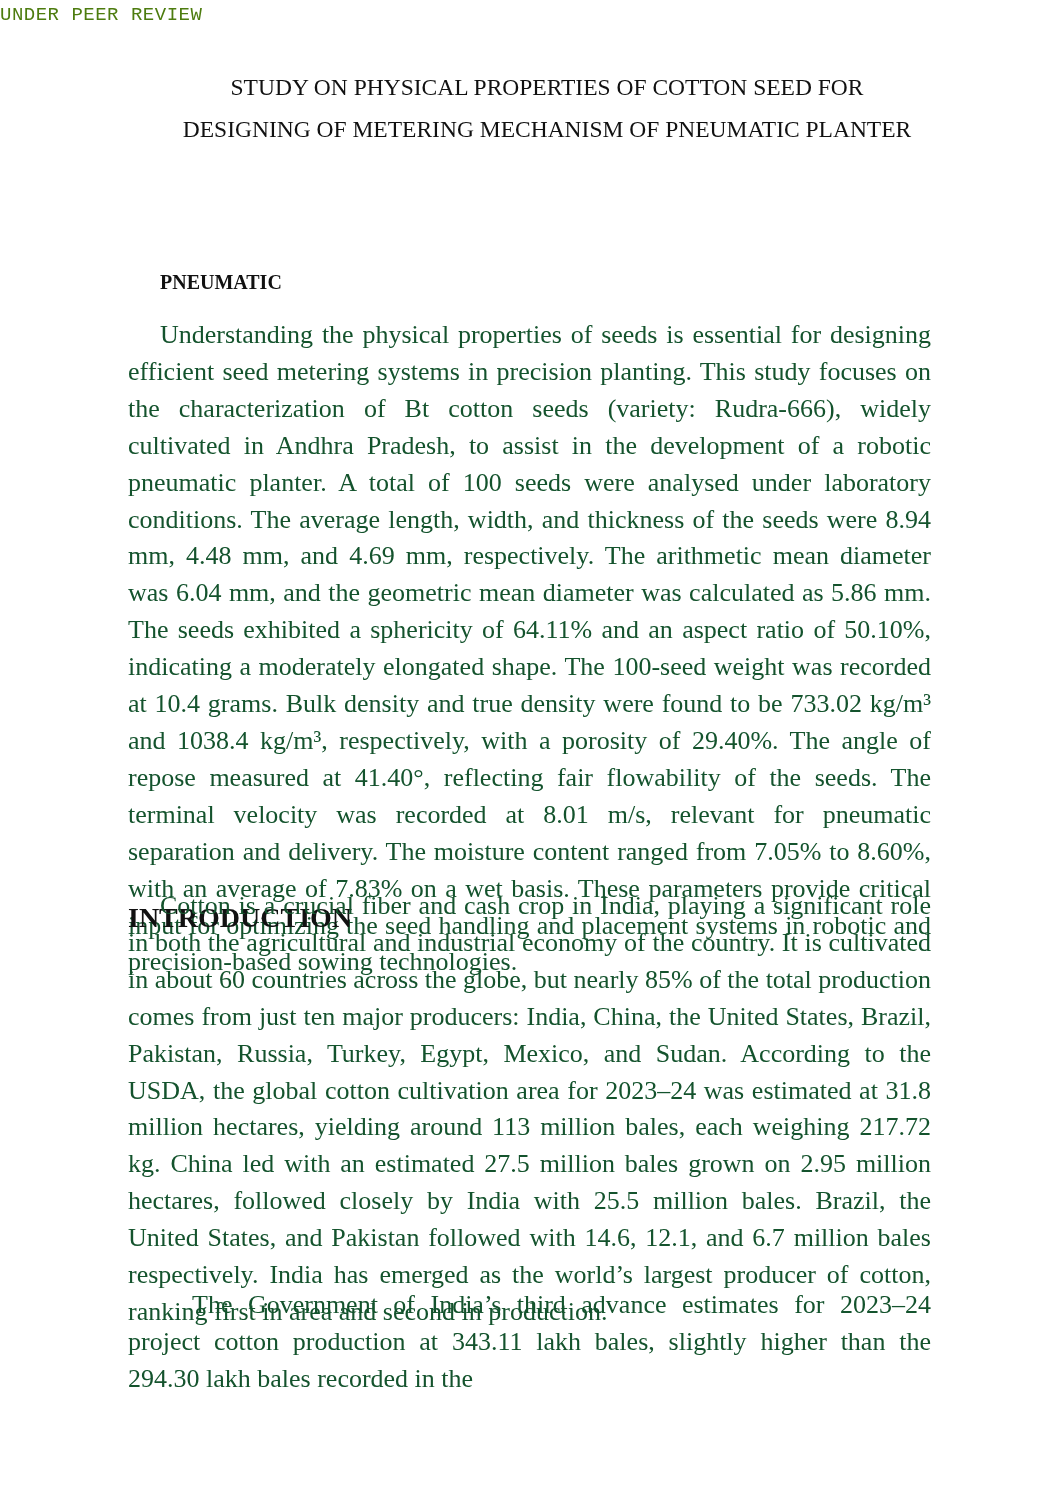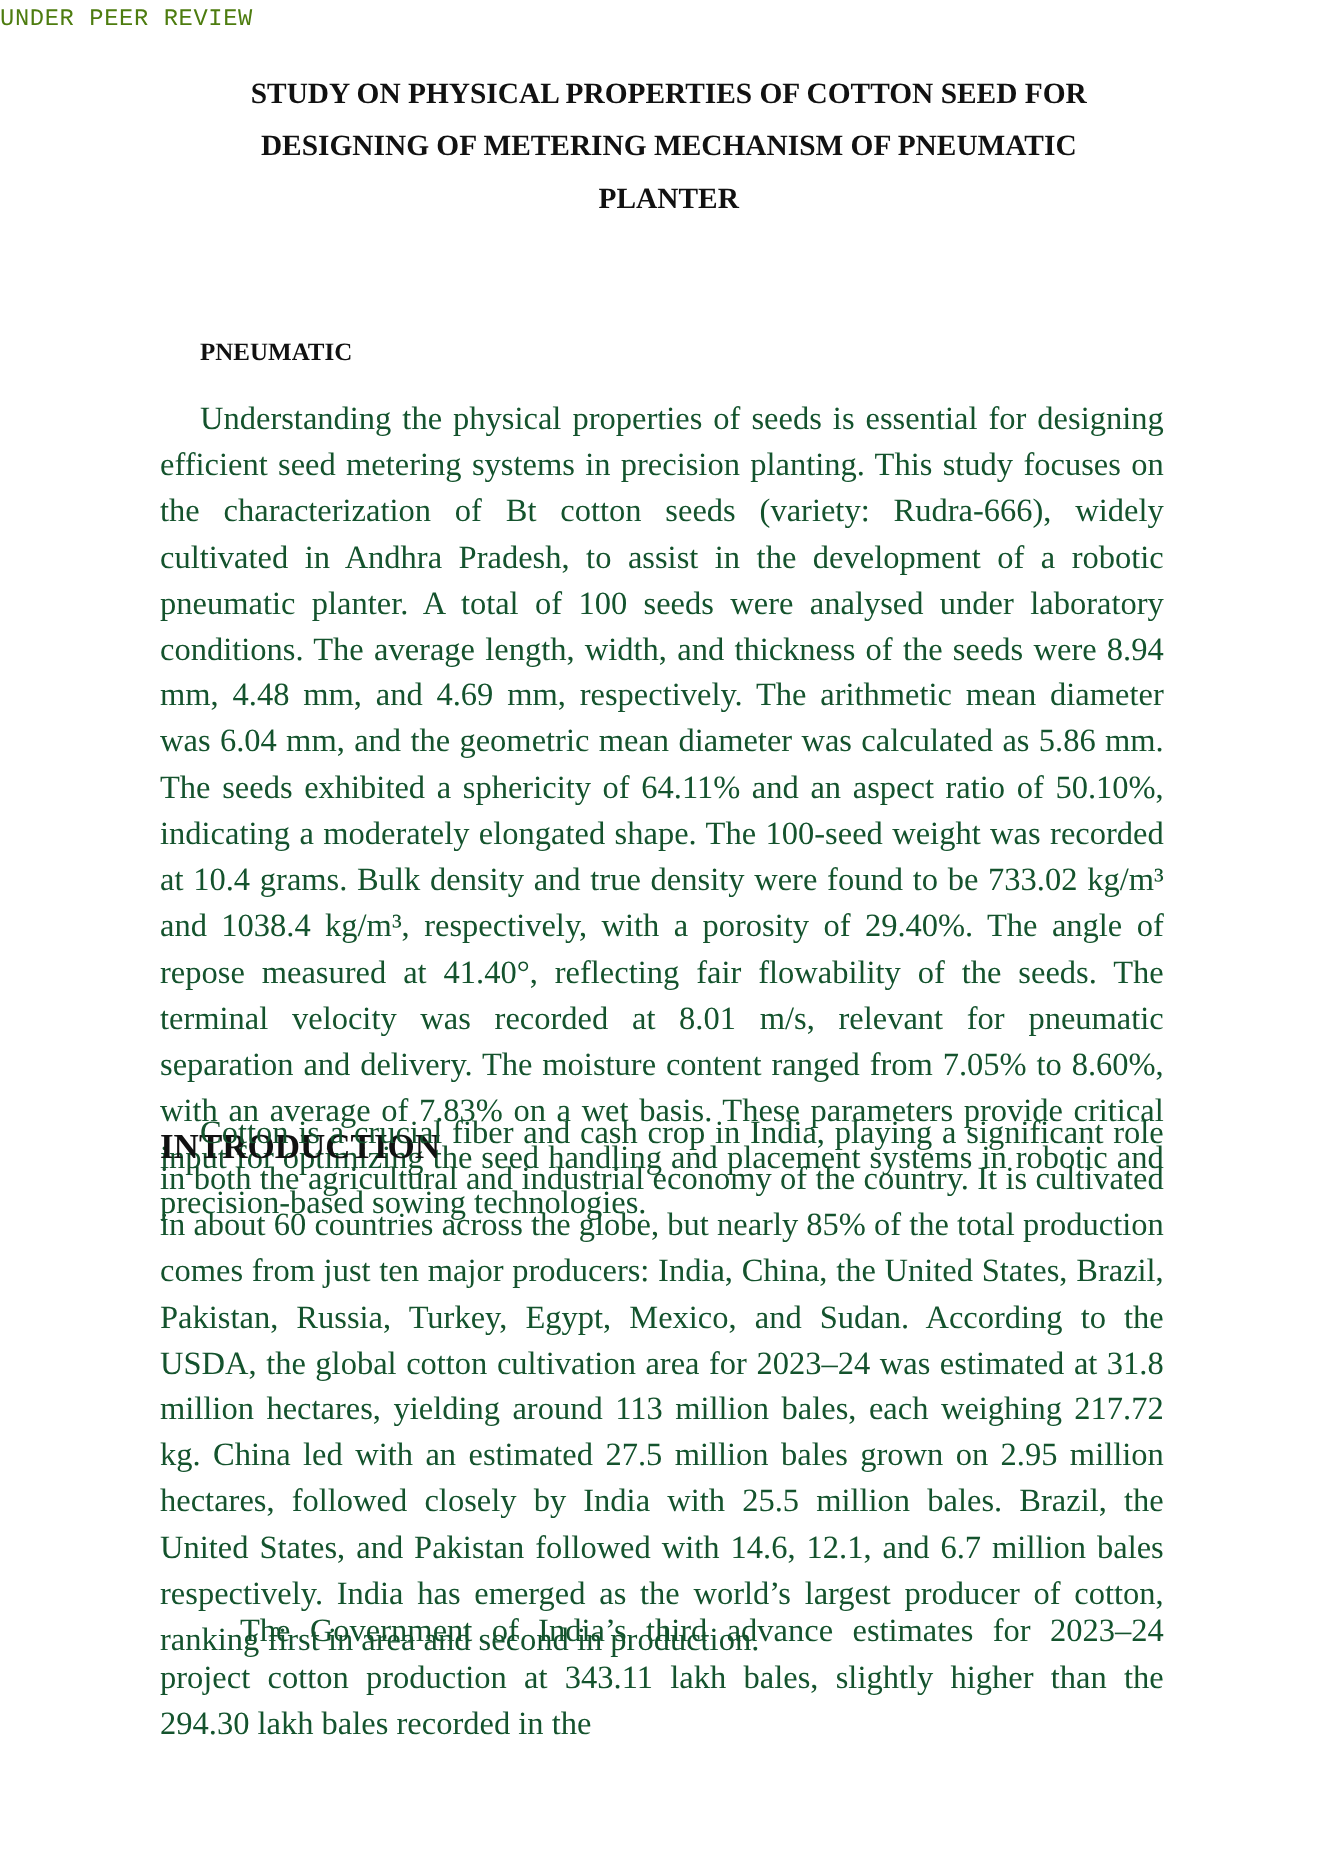--- a/index.html
+++ b/index.html
@@ -13,21 +13,21 @@
   .intro-h { position:absolute; left:128px; top:902px; font-family:"Liberation Serif", serif; font-weight:bold; font-size:28px;text-align:right; }
   #abs { top:317px; }
   #intro1 { top:888px; }
   #intro2 { top:1287px; }
 </style>
 </head>
 <body>
 
 <div class="watermark">UNDER PEER REVIEW</div>
 
-<h1 class="title" style="margin:0;font-weight:bold;">STUDY ON PHYSICAL PROPERTIES OF COTTON SEED FOR DESIGNING OF METERING MECHANISM OF PNEUMATIC PLANTER</h1>
+<h1 class="title" style="margin:12px;font-weight:normal;">STUDY ON PHYSICAL PROPERTIES OF COTTON SEED FOR DESIGNING OF METERING MECHANISM OF PNEUMATIC PLANTER</h1>
 
 <div class="abstract-h">PNEUMATIC</div>
 
 <p class="para indent1" id="abs" style="margin:0;">Understanding the physical properties of seeds is essential for designing efficient seed metering systems in precision planting. This study focuses on the characterization of Bt cotton seeds (variety: Rudra-666), widely cultivated in Andhra Pradesh, to assist in the development of a robotic pneumatic planter. A total of 100 seeds were analysed under laboratory conditions. The average length, width, and thickness of the seeds were 8.94 mm, 4.48 mm, and 4.69 mm, respectively. The arithmetic mean diameter was 6.04 mm, and the geometric mean diameter was calculated as 5.86 mm. The seeds exhibited a sphericity of 64.11% and an aspect ratio of 50.10%, indicating a moderately elongated shape. The 100-seed weight was recorded at 10.4 grams. Bulk density and true density were found to be 733.02 kg/m³ and 1038.4 kg/m³, respectively, with a porosity of 29.40%. The angle of repose measured at 41.40°, reflecting fair flowability of the seeds. The terminal velocity was recorded at 8.01 m/s, relevant for pneumatic separation and delivery. The moisture content ranged from 7.05% to 8.60%, with an average of 7.83% on a wet basis. These parameters provide critical input for optimizing the seed handling and placement systems in robotic and precision-based sowing technologies.</p>
 
 <h2 class="intro-h" style="margin:0;">INTRODUCTION</h2>
 
 <p class="para indent1" id="intro1" style="margin:0;">Cotton is a crucial fiber and cash crop in India, playing a significant role in both the agricultural and industrial economy of the country. It is cultivated in about 60 countries across the globe, but nearly 85% of the total production comes from just ten major producers: India, China, the United States, Brazil, Pakistan, Russia, Turkey, Egypt, Mexico, and Sudan. According to the USDA, the global cotton cultivation area for 2023–24 was estimated at 31.8 million hectares, yielding around 113 million bales, each weighing 217.72 kg. China led with an estimated 27.5 million bales grown on 2.95 million hectares, followed closely by India with 25.5 million bales. Brazil, the United States, and Pakistan followed with 14.6, 12.1, and 6.7 million bales respectively. India has emerged as the world’s largest producer of cotton, ranking first in area and second in production.</p>
 
 <p class="para indent2" id="intro2" style="margin:0;">The Government of India’s third advance estimates for 2023–24 project cotton production at 343.11 lakh bales, slightly higher than the 294.30 lakh bales recorded in the</p>

